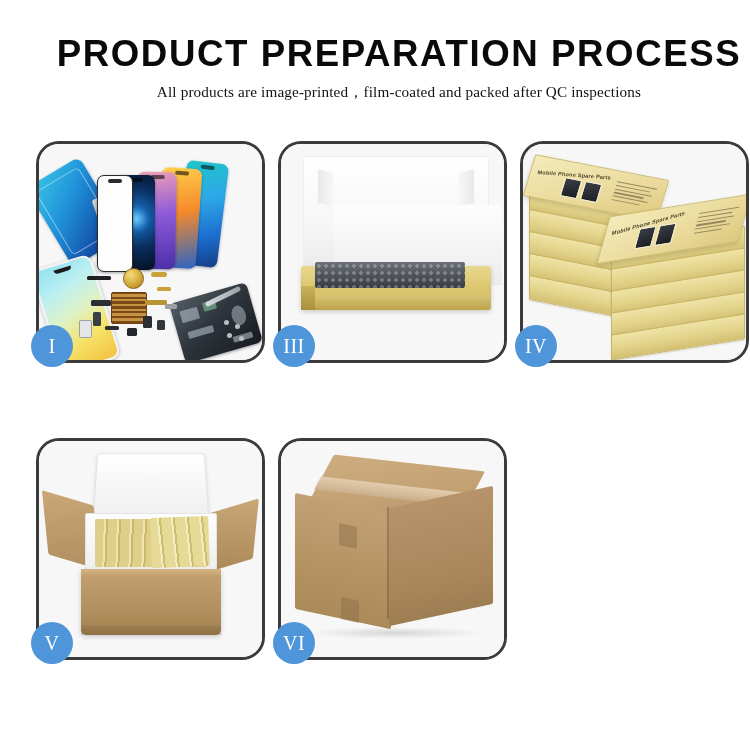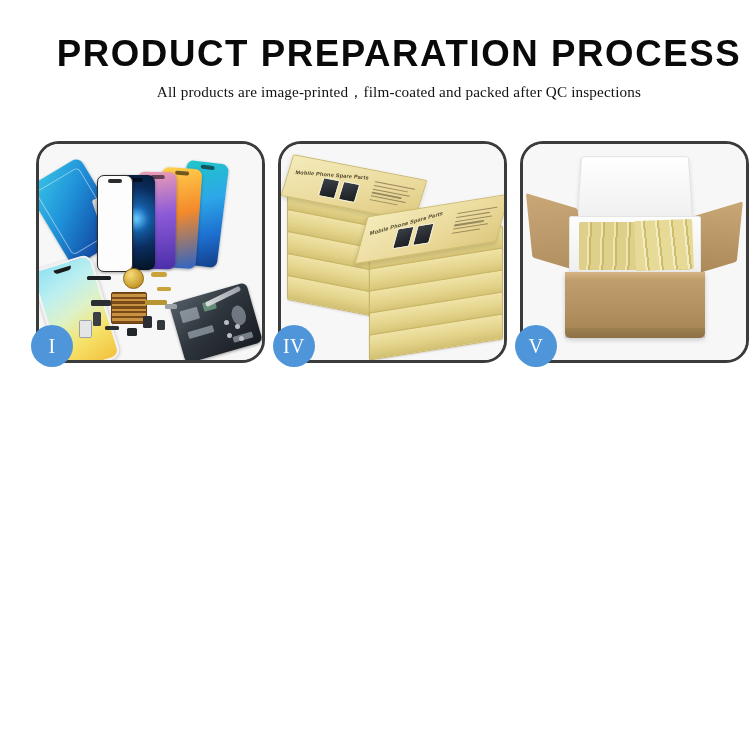--- a/index.html
+++ b/index.html
@@ -470,20 +470,35 @@
             <div class="screw sc2"></div>
             <div class="screw sc3"></div>
             <div class="screw sc4"></div>
           </div>
         </div>
       </div>
       <div class="badge">I</div>
     </div>
 
 
+    <div class="panel">
+      <div class="panel-inner">
+        <div class="p3-lid">
+          <div class="p3-lid-flapL"></div>
+          <div class="p3-lid-flapR"></div>
+          <div class="p3-foam"></div>
+        </div>
+        <div class="p3-tray">
+          <div class="p3-tray-inner"></div>
+          <div class="p3-tray-front"></div>
+          <div class="p3-tray-lcorner"></div>
+        </div>
+      </div>
+      <div class="badge">III</div>
+    </div>
 
     <div class="panel">
       <div class="panel-inner">
         <div class="stack">
           <div class="sbox sL sL1"></div>
           <div class="sbox sL sL2"></div>
           <div class="sbox sL sL3"></div>
           <div class="sbox sL sL4"></div>
           <div class="sbox sL sL5"></div>
 
@@ -533,15 +548,30 @@
         <div class="p5-foambody"></div>
         <div class="p5-yellow"></div>
         <div class="p5-yellow2"></div>
         <div class="p5-carton">
           <div class="p5-carton-rim"></div>
         </div>
       </div>
       <div class="badge">V</div>
     </div>
 
+    <div class="panel">
+      <div class="panel-inner">
+        <div class="p6">
+          <div class="p6-top"></div>
+          <div class="p6-tape"></div>
+          <div class="p6-left"></div>
+          <div class="p6-right"></div>
+          <div class="p6-seam"></div>
+          <div class="p6-tab p6-tab1"></div>
+          <div class="p6-tab p6-tab2"></div>
+          <div class="p6-shadow"></div>
+        </div>
+      </div>
+      <div class="badge">VI</div>
+    </div>
 
   </div>
 </div>
 
 </body></html>

